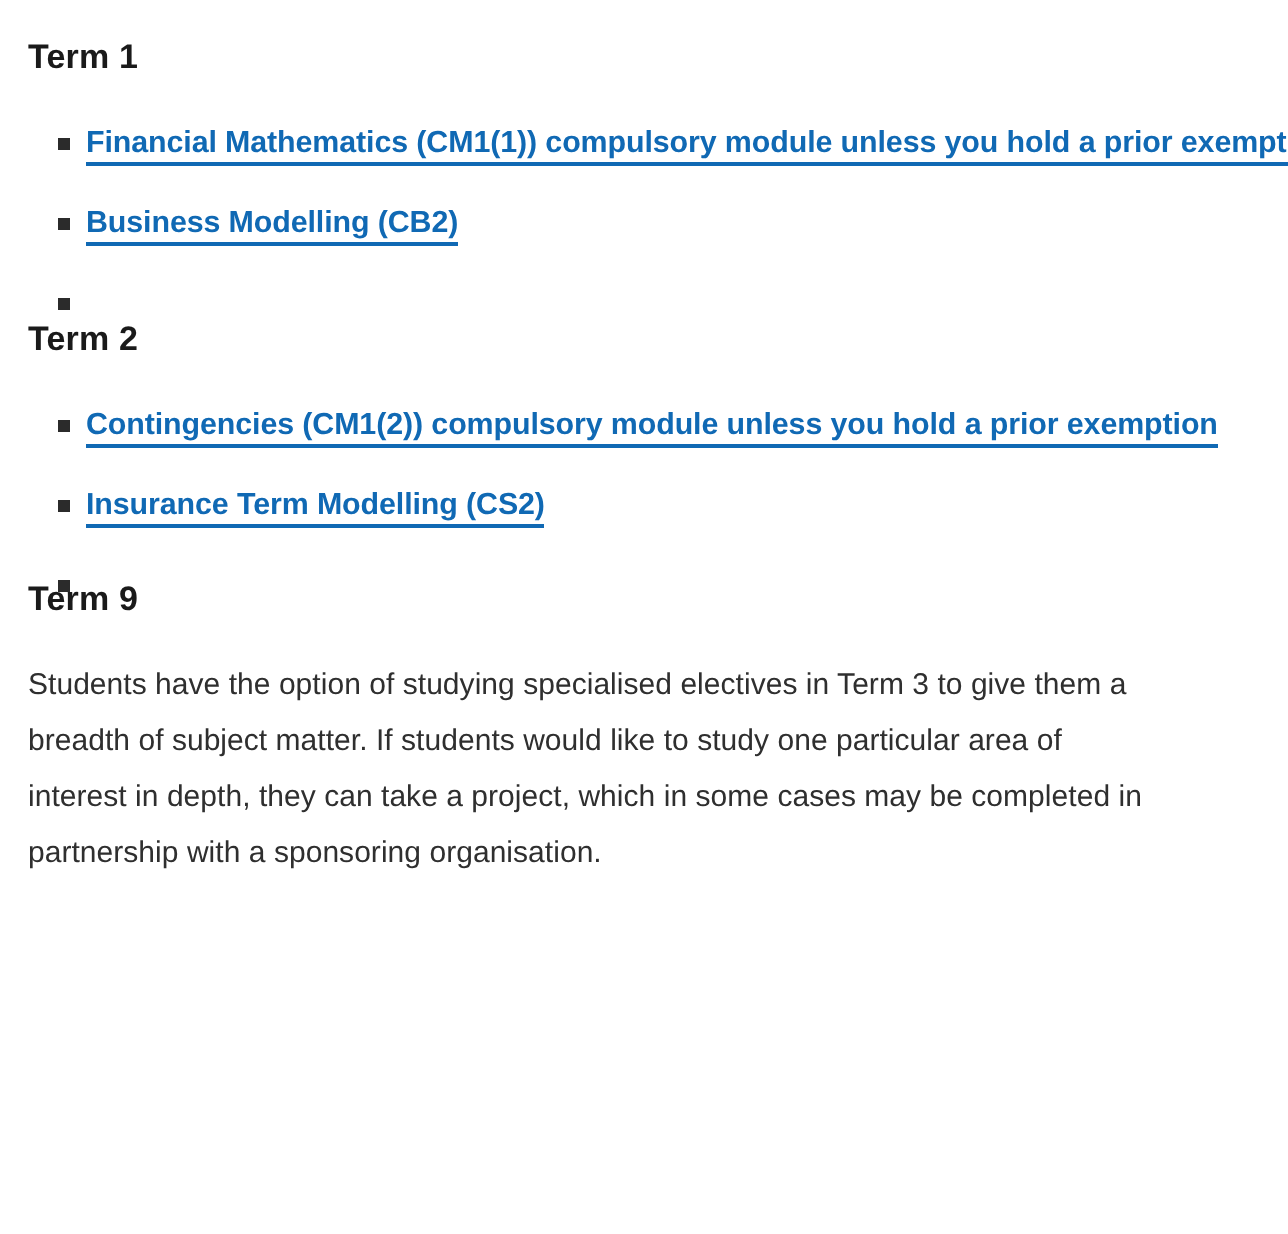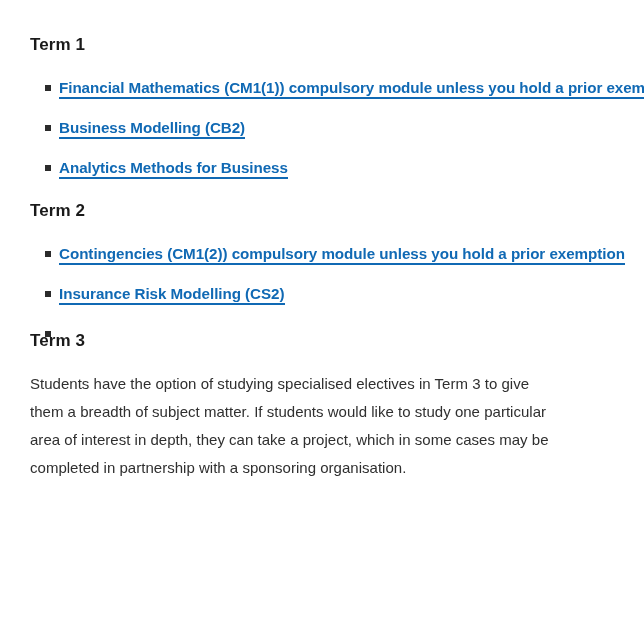--- a/index.html
+++ b/index.html
@@ -12,37 +12,37 @@
     height: 617px;
     overflow: hidden;
     font-family: "Liberation Sans", "DejaVu Sans", sans-serif;
     -webkit-font-smoothing: antialiased;
   }
   .page {
     width: 580px;
     height: 617px;
     background: #ffffff;
     box-sizing: border-box;
-    padding: 16px;
+    padding: 0;
     position: relative;
   }
   .content {
     padding: 18px 6px 0 14px;
   }
   .term-heading {
     font-size: 17px;
     font-weight: bold;
     color: #1a1a1a;
     letter-spacing: 0.1px;
     margin: 0;
     padding: 0;
     line-height: 22px;
   }
   .term-heading.spaced {
-    margin-top: 22px;
+    margin-top: 37px;
   }
   .module-list {
     list-style: none;
     margin: 0;
     padding: 0;
   }
   .module-item {
     position: relative;
     padding-left: 29px;
     margin-top: 20px;
@@ -102,39 +102,38 @@
       </li>
       <li class="module-item">
         <span class="bullet-icon"></span>
         <a class="module-link" href="#">Business Modelling (CB2)</a>
       </li>
       <li class="module-item">
         <span class="bullet-icon"></span>
       </li>
       <li class="module-item">
         <span class="bullet-icon"></span>
-        <a class="module-link" href="#">Analytics Methods for Business</a>
       </li>
     </ul>
 
     <h3 class="term-heading spaced">Term 2</h3>
 
     <ul class="module-list">
       <li class="module-item">
         <span class="bullet-icon"></span>
         <a class="module-link" href="#">Contingencies (CM1(2)) compulsory module unless you hold a prior exemption</a>
       </li>
       <li class="module-item">
         <span class="bullet-icon"></span>
-        <a class="module-link" href="#">Insurance Risk Modelling (CS2)</a>
+        <a class="module-link" href="#">Insurance Term Modelling (CS2)</a>
       </li>
       <li class="module-item">
         <span class="bullet-icon"></span>
       </li>
     </ul>
 
     <div class="term3-block">
-      <h3 class="term-heading">Term 3</h3>
+      <h3 class="term-heading">Term 9</h3>
       <p class="term3-para">Students have the option of studying specialised electives in Term 3 to give them a breadth of subject matter. If students would like to study one particular area of interest in depth, they can take a project, which in some cases may be completed in partnership with a sponsoring organisation.</p>
     </div>
 
   </div>
 </div>
 
 </body></html>

